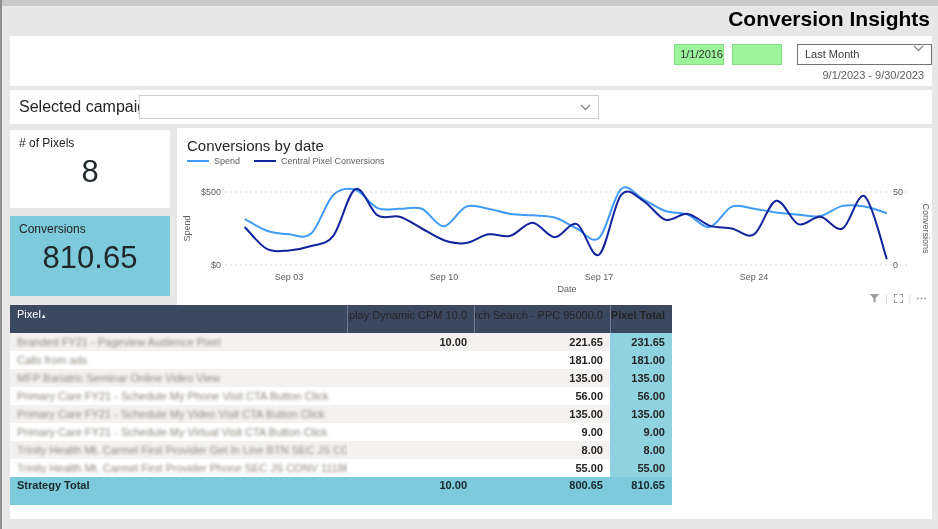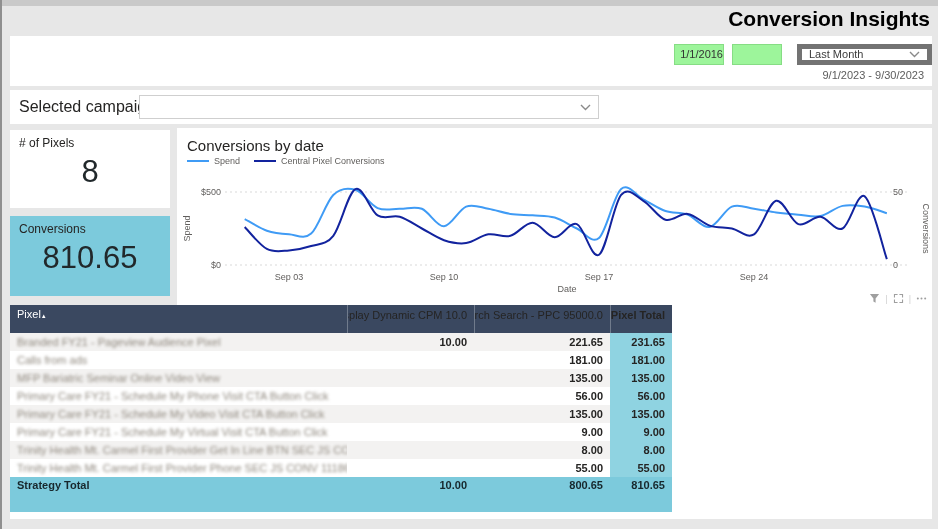--- a/index.html
+++ b/index.html
@@ -20,23 +20,23 @@
   .filters-panel { left:8px; top:36px; width:922px; height:50px; }
   .green-box {
     position:absolute; top:8px; height:21px; width:50px;
     background:#9df59b; border:1px solid #86dd84;
     font-size:11px; color:#333; text-align:right; line-height:19px;
   }
   .green-box.b1 { left:664px; }
   .green-box.b2 { left:722px; }
   .period-select {
     position:absolute; left:787px; top:8px; width:135px; height:21px;
-    border:5px solid #737373; background:#fff;
+    border:1px solid #737373; background:#fff;
     font-size:11px; color:#3b3b3b; line-height:19px; padding-left:7px;
-    display:flex; align-items:center; justify-content:space-between;
+    display:flex; align-items:flex-start; justify-content:space-between;
     cursor:pointer;
   }
   .chev { width:11px; height:7px; margin-right:7px; }
   .chev polyline { fill:none; stroke:#8a8a8a; stroke-width:1.4; }
   .date-range {
     position:absolute; left:787px; top:33px; width:135px;
     font-size:11px; color:#5c5c5c; text-align:right; padding-right:8px;
   }
   .campaign-panel { left:8px; top:90px; width:922px; height:34px; }
   .campaign-label {
@@ -75,21 +75,21 @@
   .t-head .cell.num { justify-content:flex-end; border-left:1px solid rgba(255,255,255,0.28); }
   .sort-col { display:flex; flex-direction:row; line-height:11px; }
   .sort-arrow { font-size:6px; margin-top:2px; }
   .cell { padding:0 7px; overflow:hidden; white-space:nowrap; }
   .body-row { height:18px; line-height:18px; cursor:pointer; }
   .body-row:nth-child(odd) { background:#f3f2f1; }
   .body-row:nth-child(even) { background:#fff; }
   .cell.num { text-align:right; font-weight:bold; color:#252423; }
   .cell.total-col { background:#8fd3e1; }
   .pixel-name { color:#8f887e; filter:blur(1.5px); }
-  .grand-total { background:#7ccadc; height:35px; line-height:17px; font-weight:bold; color:#17272c; }
+  .grand-total { background:#7ccadc; height:28px; line-height:17px; font-weight:bold; color:#17272c; }
   .grand-total .cell.num { color:#17272c; }
   .grand-total .cell.total-col { background:#7ccadc; }
   text { font-family:"Liberation Sans", sans-serif; }
 </style>
 </head>
 <body>
 
 <div class="top-strip"></div>
 
 <div class="report-title">Conversion Insights</div>

